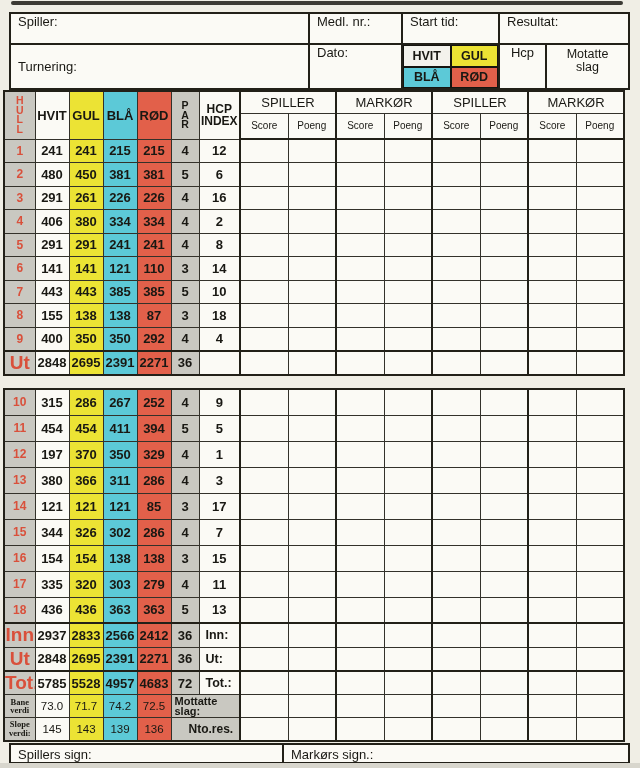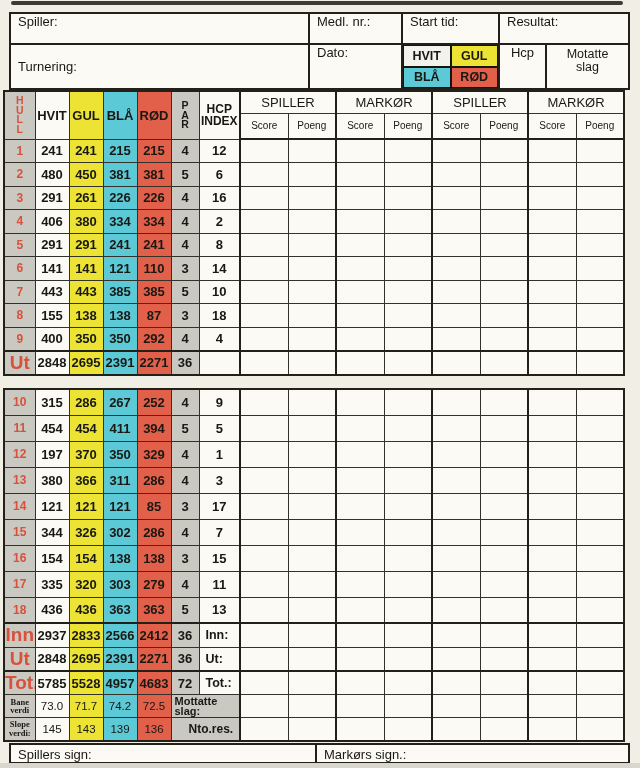--- a/index.html
+++ b/index.html
@@ -74,21 +74,21 @@
   .sub-hdr{background:var(--white);font-weight:normal;font-size:10px;}
   .hcplbl{text-align:left;padding-left:6px;font-size:12.5px;}
   .ratelbl{font-size:8.5px;line-height:8.5px;font-family:Liberation Serif, serif;}
   .rateval{font-weight:normal;font-size:11.5px;}
   .spanlbl{background:var(--grey);text-align:left;padding-left:3px;font-size:11px;line-height:10.5px;}
   .spanlbl2{background:var(--grey);text-align:left;padding-left:17px;font-size:12px;}
 
   
   .signbox{position:absolute;top:743px;left:9px;width:621px;height:21px;border:2px solid var(--bd);background:var(--white);display:flex;}
   .signcell{font-size:13px;padding:2px 0 0 7px;}
-  .sign-l{width:306px;border-right:2px solid var(--bd);}
+  .sign-l{width:273px;border-right:2px solid var(--bd);}
   .sign-r{flex:1;}
 </style>
 </head>
 <body>
 
 <div class="card">
   <div class="scan-bar-top"></div>
 
   <div class="topbox">
     <div class="trow trow1">

